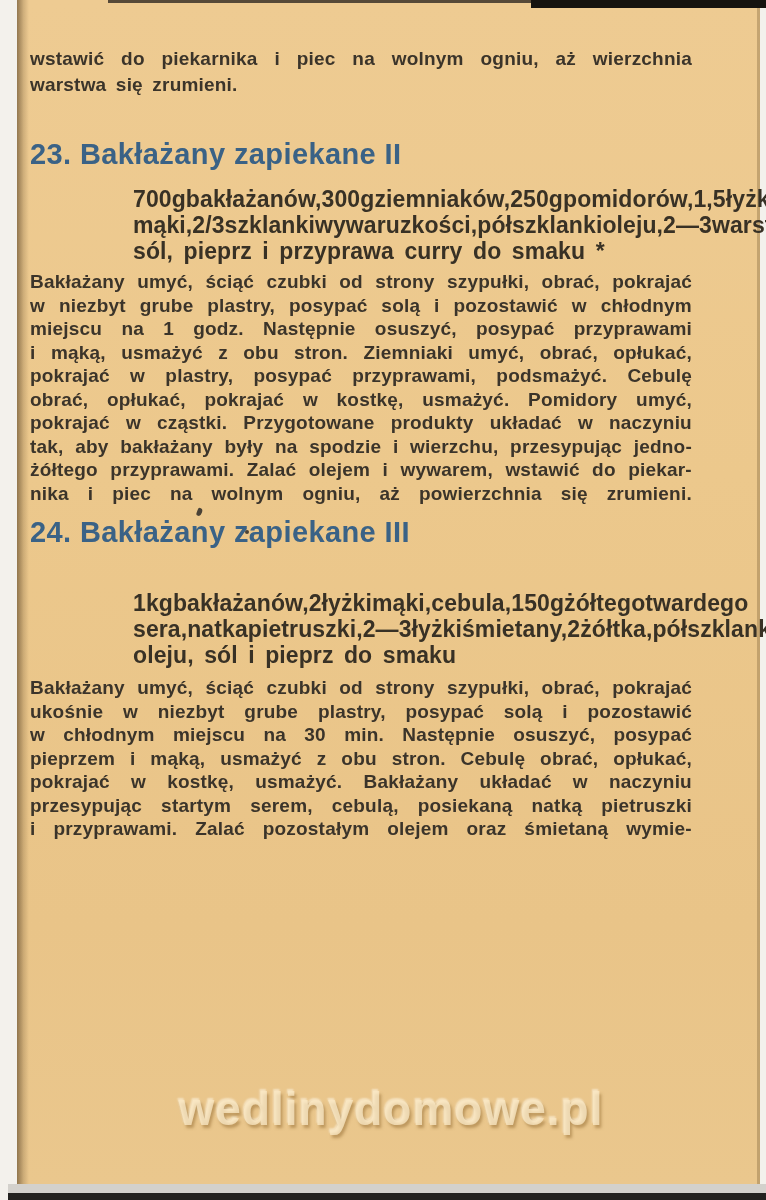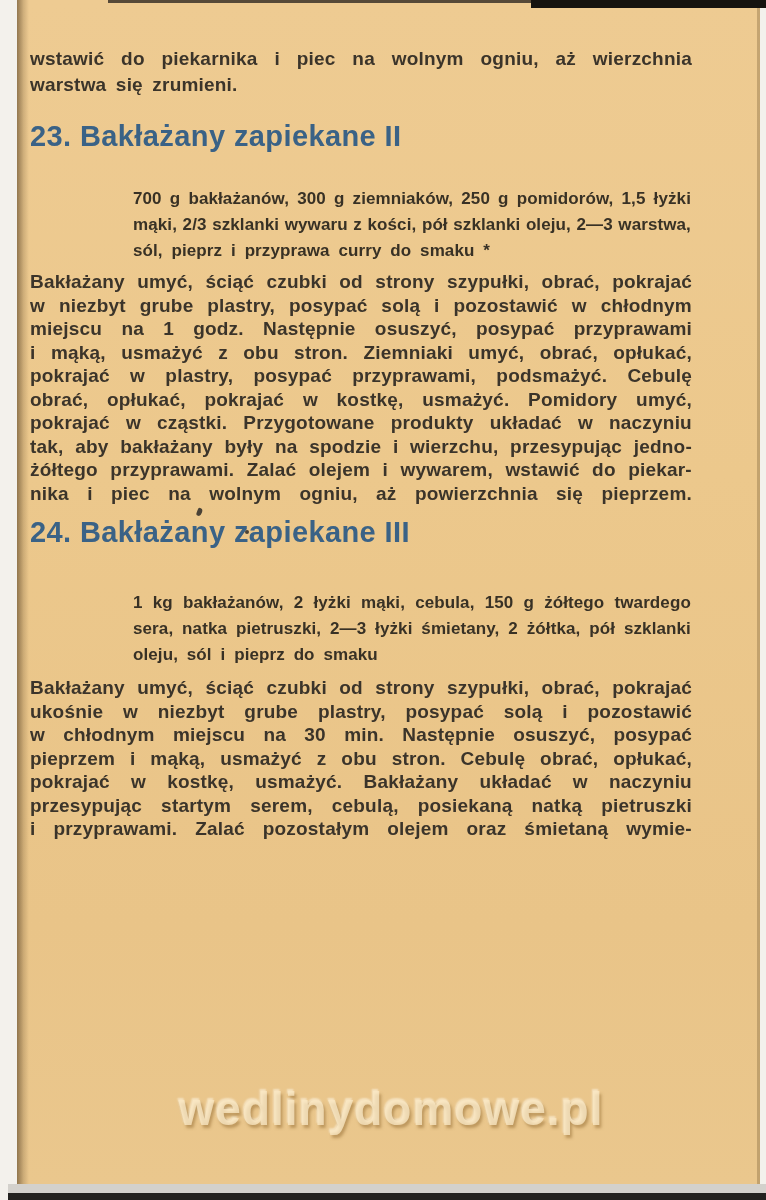--- a/index.html
+++ b/index.html
@@ -38,21 +38,21 @@
     background:#23221f;
   }
   .textblock{position:absolute;color:#3b342a;font-weight:700;}
   .line{display:flex;justify-content:space-between;white-space:nowrap;}
   .line.plain{display:block;word-spacing:4px;}
   .intro,.body-text{
     left:22px;width:662px;font-size:19px;line-height:23.5px;letter-spacing:0.2px;
   }
   .intro{line-height:26px;}
   .ingredients{
-    left:125px;width:558px;font-size:17px;line-height:26px;letter-spacing:0.1px;
+    left:125px;width:558px;font-size:23px;line-height:26px;letter-spacing:0.1px;
     color:#383125;
   }
   .heading{
     left:22px;width:680px;font-size:29px;line-height:33px;letter-spacing:0.4px;
     color:#3a6286;font-weight:700;
   }
   .watermark{
     position:absolute;left:20px;top:1082px;width:726px;text-align:center;
     font-size:46px;font-weight:700;letter-spacing:1px;
     color:rgba(250,232,196,0.78);
@@ -84,21 +84,21 @@
         <span>piec</span>
         <span>na</span>
         <span>wolnym</span>
         <span>ogniu,</span>
         <span>aż</span>
         <span>wierzchnia</span>
       </div>
       <div class="line plain">warstwa się zrumieni.</div>
     </div>
 
-  <div class="textblock heading" style="top:120px">23. Bakłażany zapiekane II</div>
+  <div class="textblock heading" style="top:138px">23. Bakłażany zapiekane II</div>
 
   <div class="textblock ingredients" style="top:186px">
       <div class="line">
         <span>700</span>
         <span>g</span>
         <span>bakłażanów,</span>
         <span>300</span>
         <span>g</span>
         <span>ziemniaków,</span>
         <span>250</span>
@@ -224,21 +224,21 @@
       <div class="line">
         <span>nika</span>
         <span>i</span>
         <span>piec</span>
         <span>na</span>
         <span>wolnym</span>
         <span>ogniu,</span>
         <span>aż</span>
         <span>powierzchnia</span>
         <span>się</span>
-        <span>pieprzem.</span>
+        <span>zrumieni.</span>
       </div>
     </div>
 
   <div class="speck s1"></div>
   <div class="speck s2"></div>
 
   <div class="textblock heading" style="top:516px">24. Bakłażany zapiekane III</div>
 
   <div class="textblock ingredients" style="top:590px">
       <div class="line">

